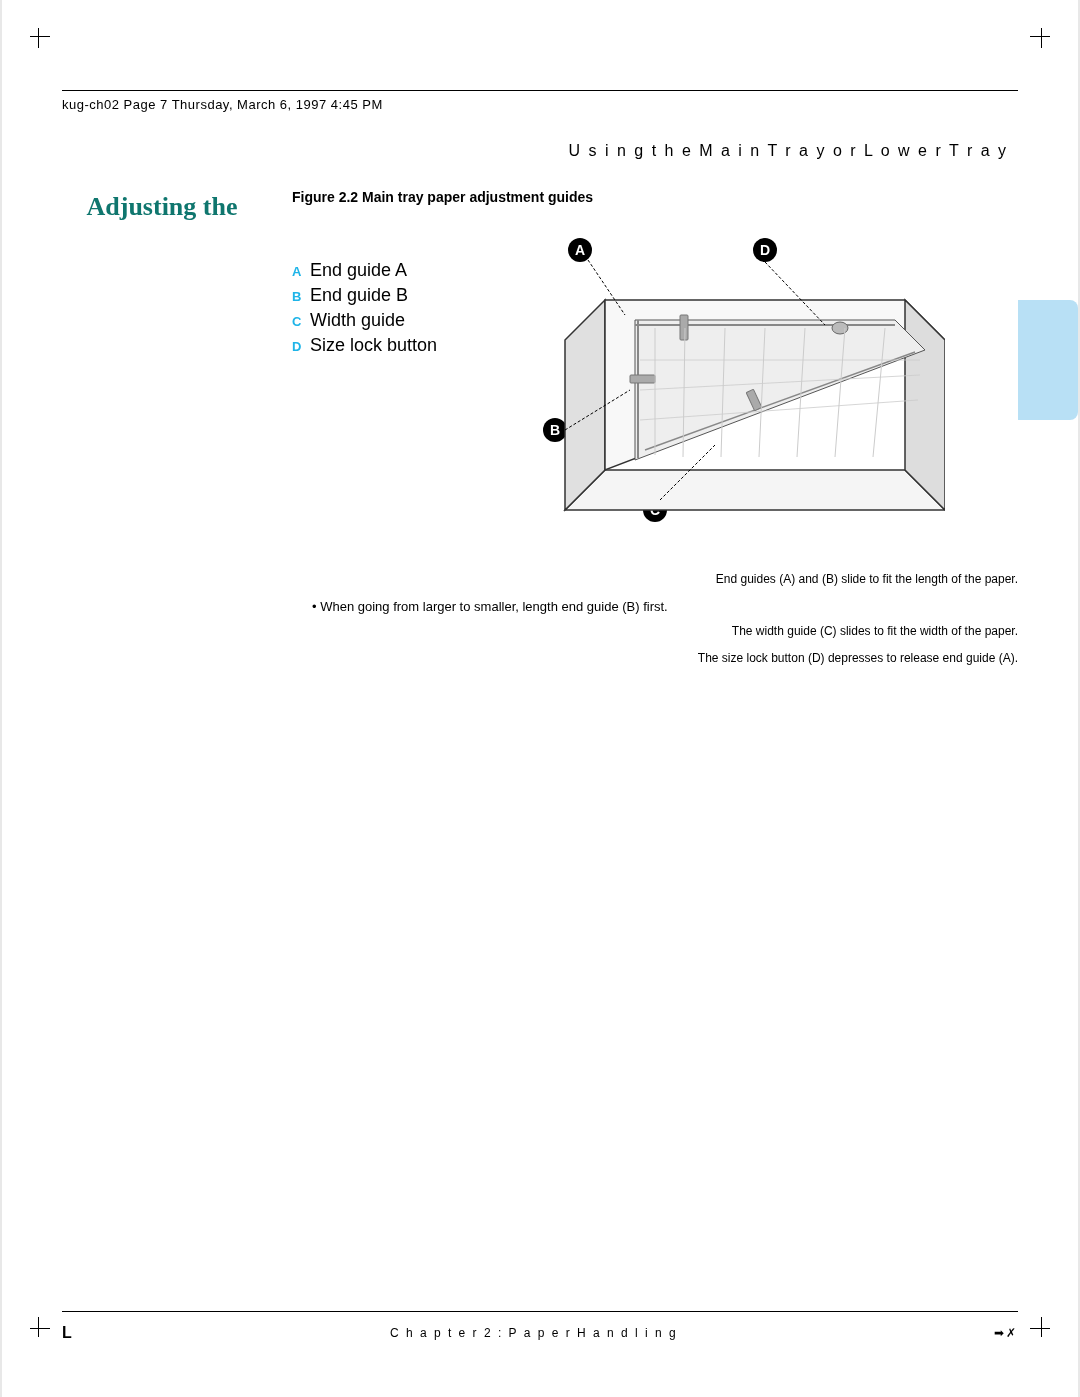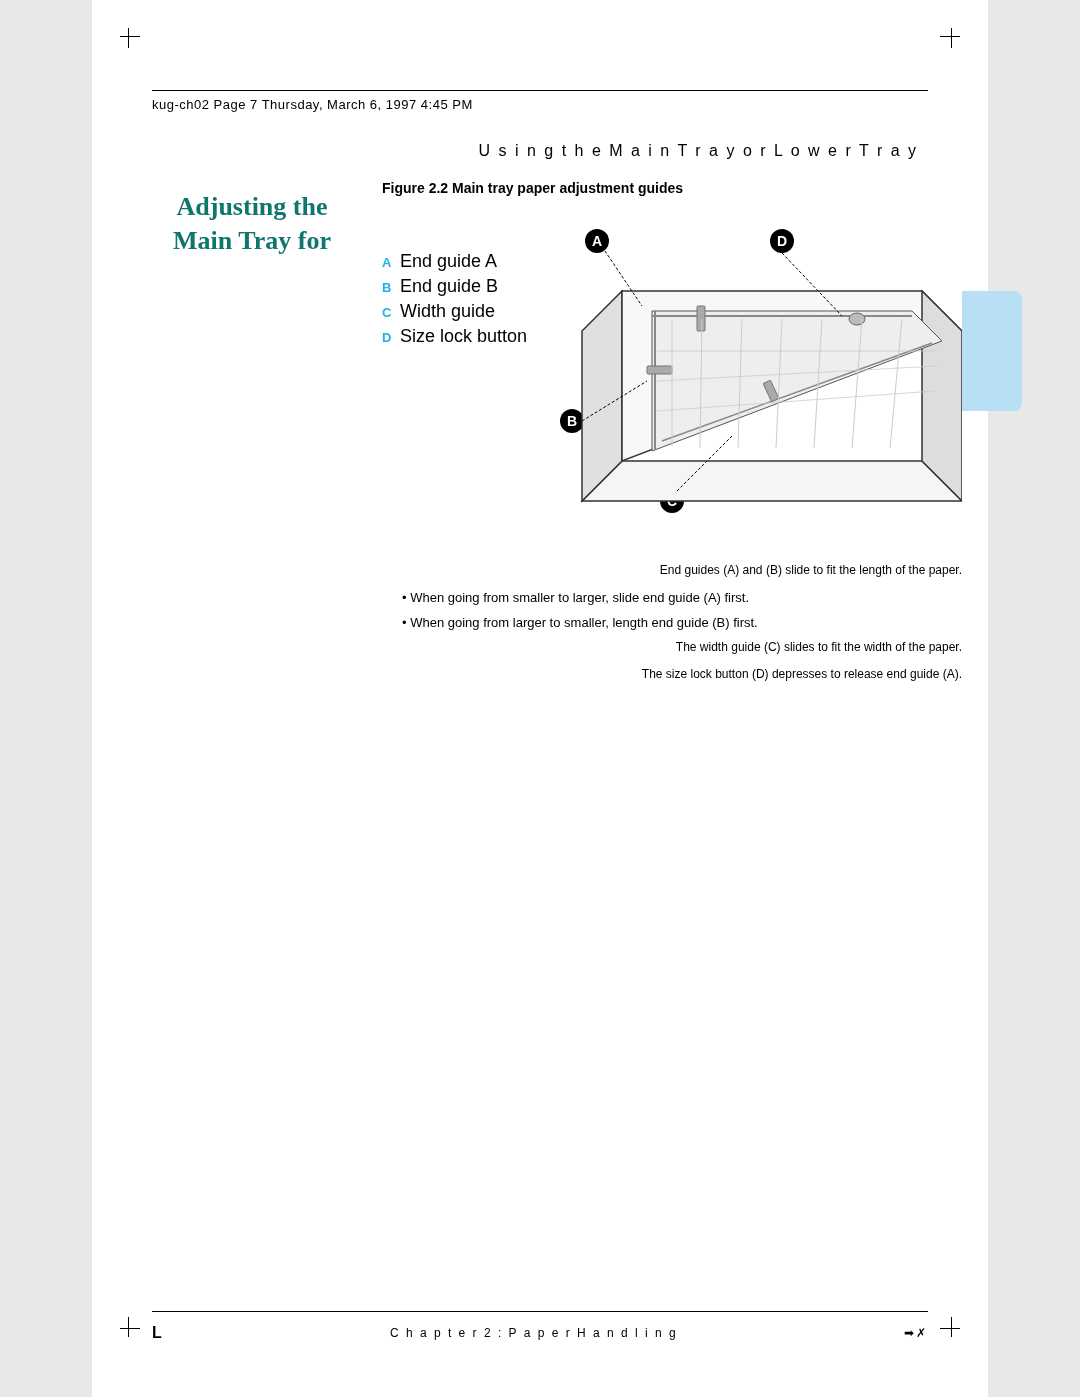--- a/index.html
+++ b/index.html
@@ -7,21 +7,21 @@
     body {
       background: #e8e8e8;
       display: flex;
       justify-content: center;
       align-items: flex-start;
       min-height: 100vh;
       font-family: 'Times New Roman', Times, serif;
     }
 
     .page {
-      width: 896px;
+      width: 1076px;
       min-height: 1397px;
       background: #ffffff;
       position: relative;
       padding: 40px 60px;
     }
 
     
     .corner {
       position: absolute;
       width: 30px;
@@ -92,20 +92,21 @@
       color: #0f766e;
       line-height: 1.3;
       text-align: center;
       margin-top: 10px;
     }
 
     
     .right-column {
       flex: 1;
       padding-left: 10px;
+      margin-top: 9px;
     }
 
     .figure-caption {
       font-size: 14px;
       font-weight: bold;
       font-family: Arial, sans-serif;
       margin-bottom: 15px;
     }
 
     
@@ -237,21 +238,20 @@
     <span class="header-text">kug-ch02  Page 7  Thursday, March 6, 1997  4:45 PM</span>
   </div>
 
   <div class="running-header">U s i n g   t h e   M a i n   T r a y   o r   L o w e r   T r a y</div>
 
   <div class="content-area">
 
     <div class="left-column">
       <div class="main-title">
         <div>Adjusting the</div>
-        <div>Main Tray for</div>
       </div>
     </div>
 
     <div class="right-column">
 
       <div class="figure-caption">Figure 2.2   Main tray paper adjustment guides</div>
 
       <div class="figure-section">
 
         <div class="legend-column">
@@ -333,21 +333,20 @@
             <line x1="40" y1="210" x2="105" y2="170" stroke="#000" stroke-width="1" stroke-dasharray="3,2"></line>
 
             <line x1="135" y1="280" x2="190" y2="225" stroke="#000" stroke-width="1" stroke-dasharray="3,2"></line>
 
           </svg>
         </div>
       </div>
 
       <div class="text-section">
         <p class="body-text">End guides (A) and (B) slide to fit the length of the paper.</p>
-        <p class="bullet-item">When going from smaller to larger, slide end guide (A) first.</p>
         <p class="bullet-item">When going from larger to smaller, length end guide (B) first.</p>
         <p class="body-text">The width guide (C) slides to fit the width of the paper.</p>
         <p class="body-text">The size lock button (D) depresses to release end guide (A).</p>
       </div>
 
     </div>
   </div>
 
   <div class="footer-line"></div>
   <div class="footer-content">

